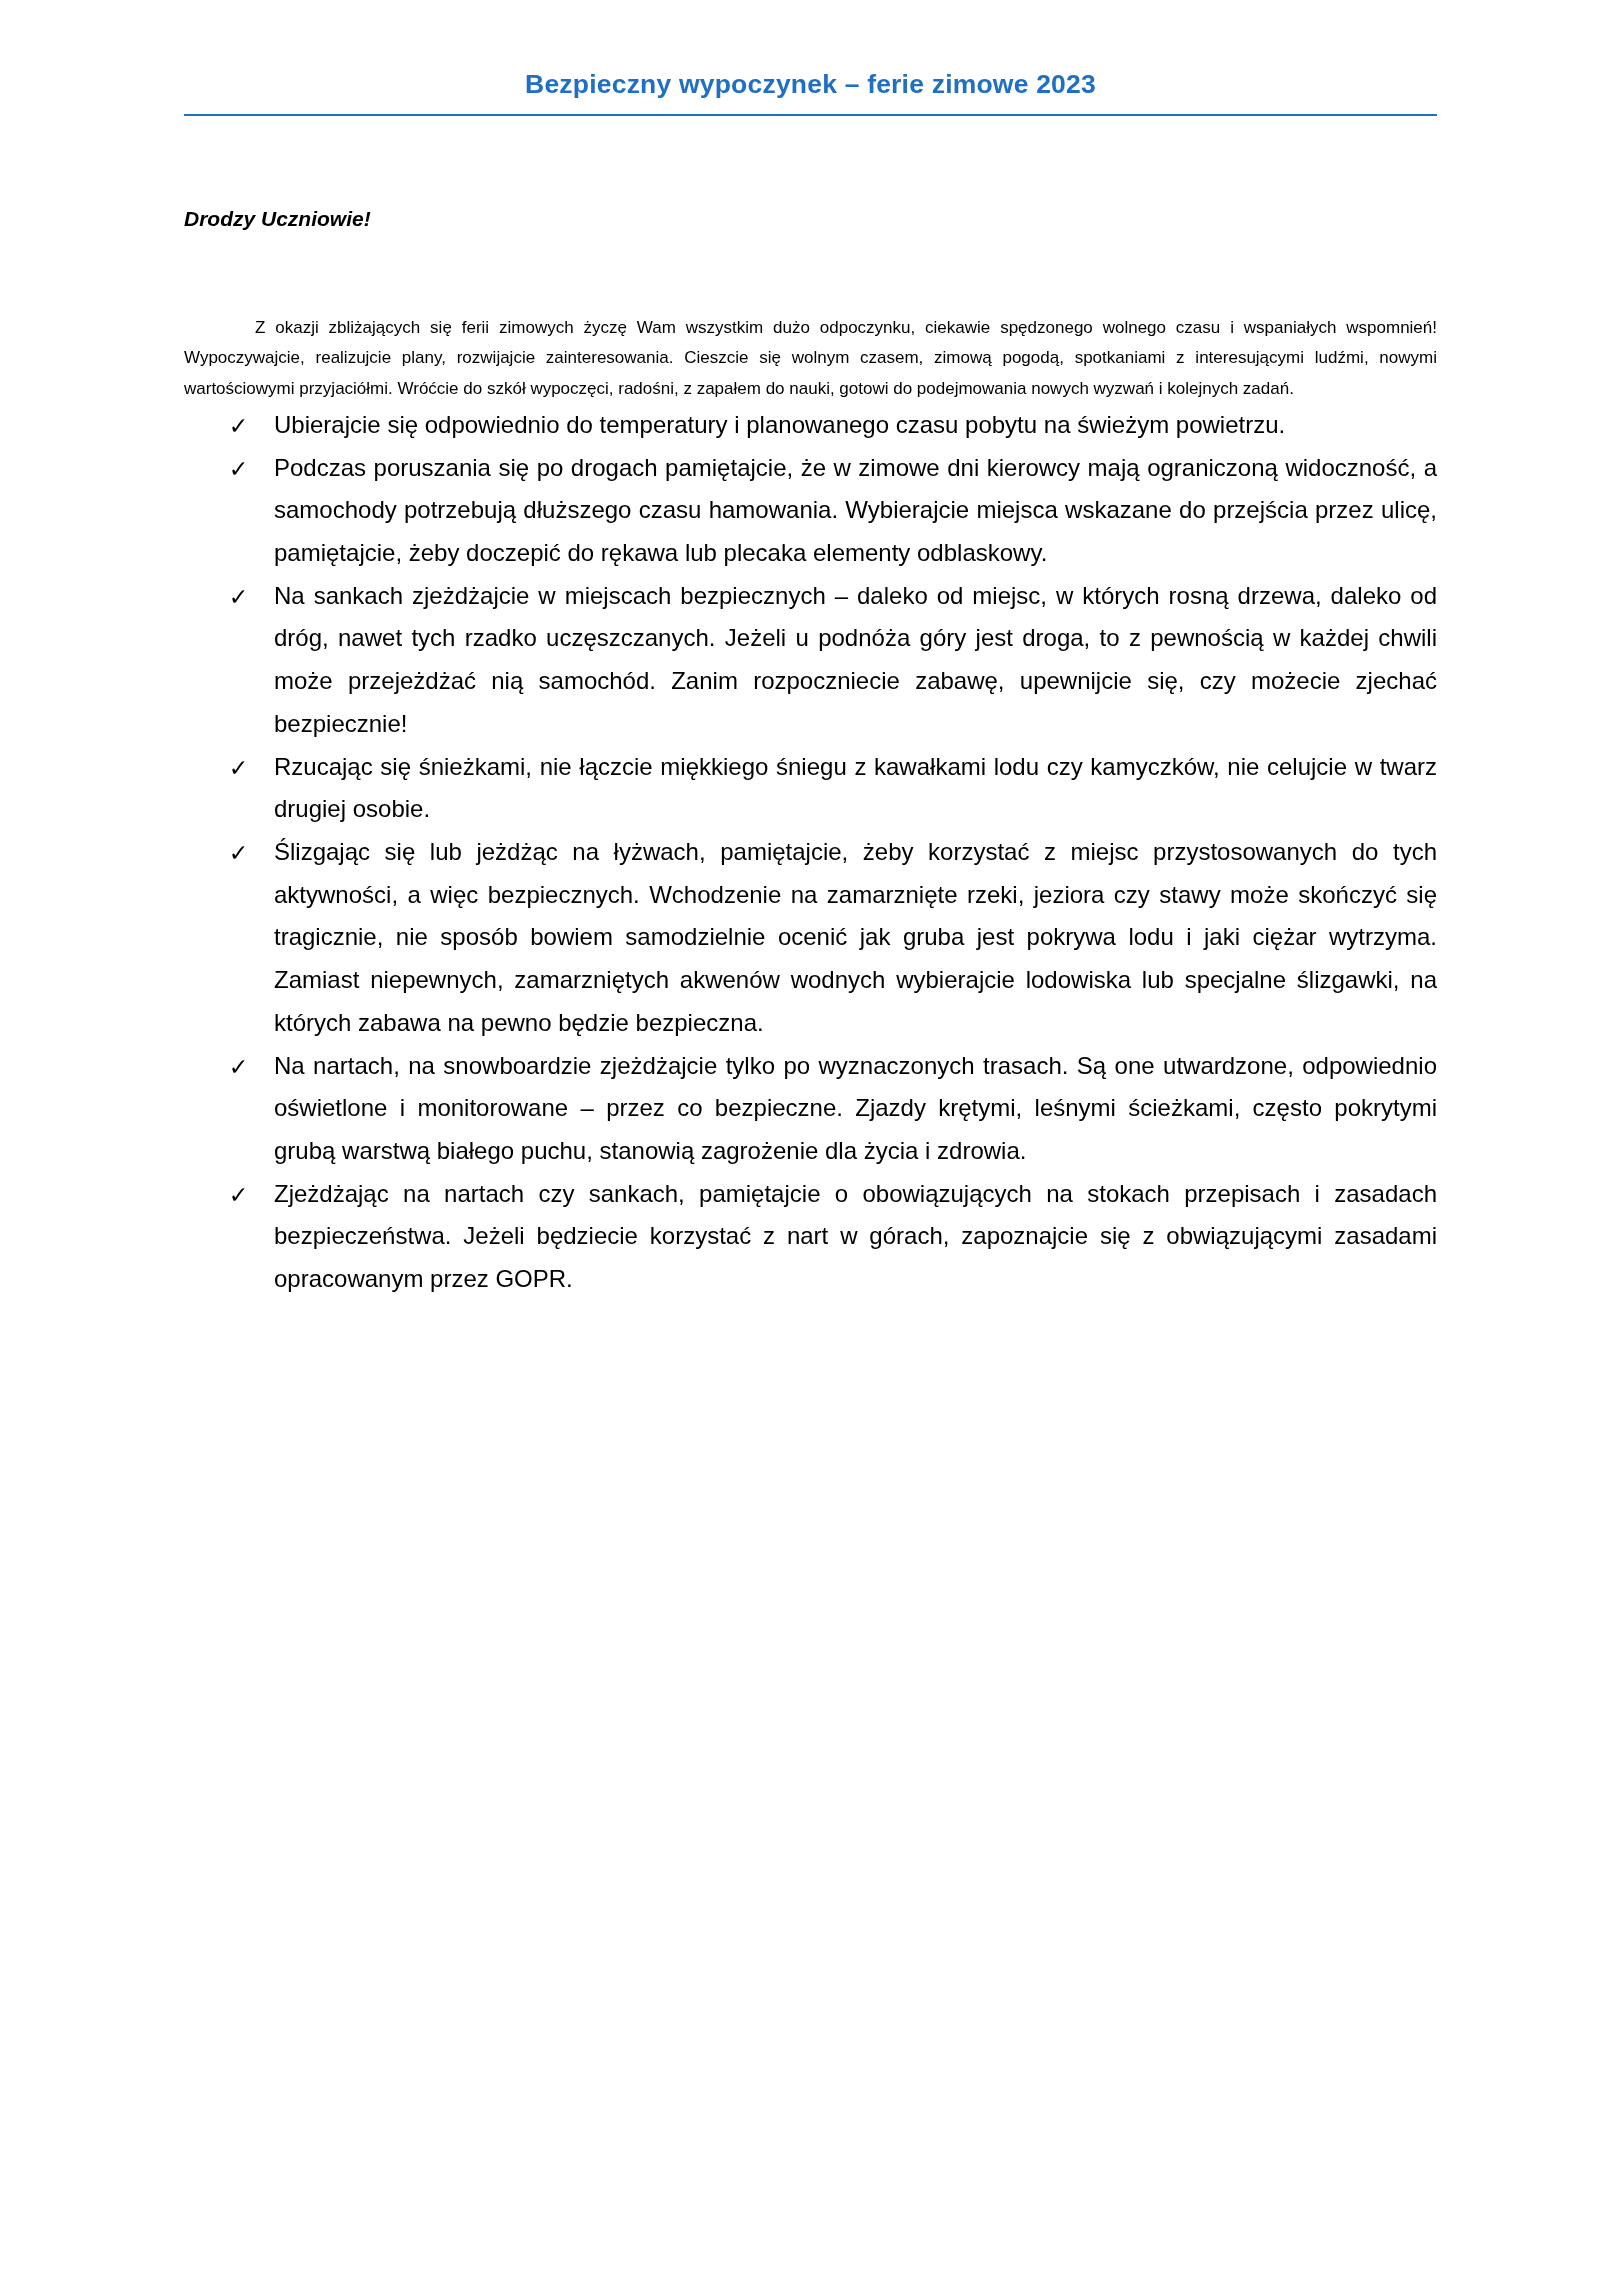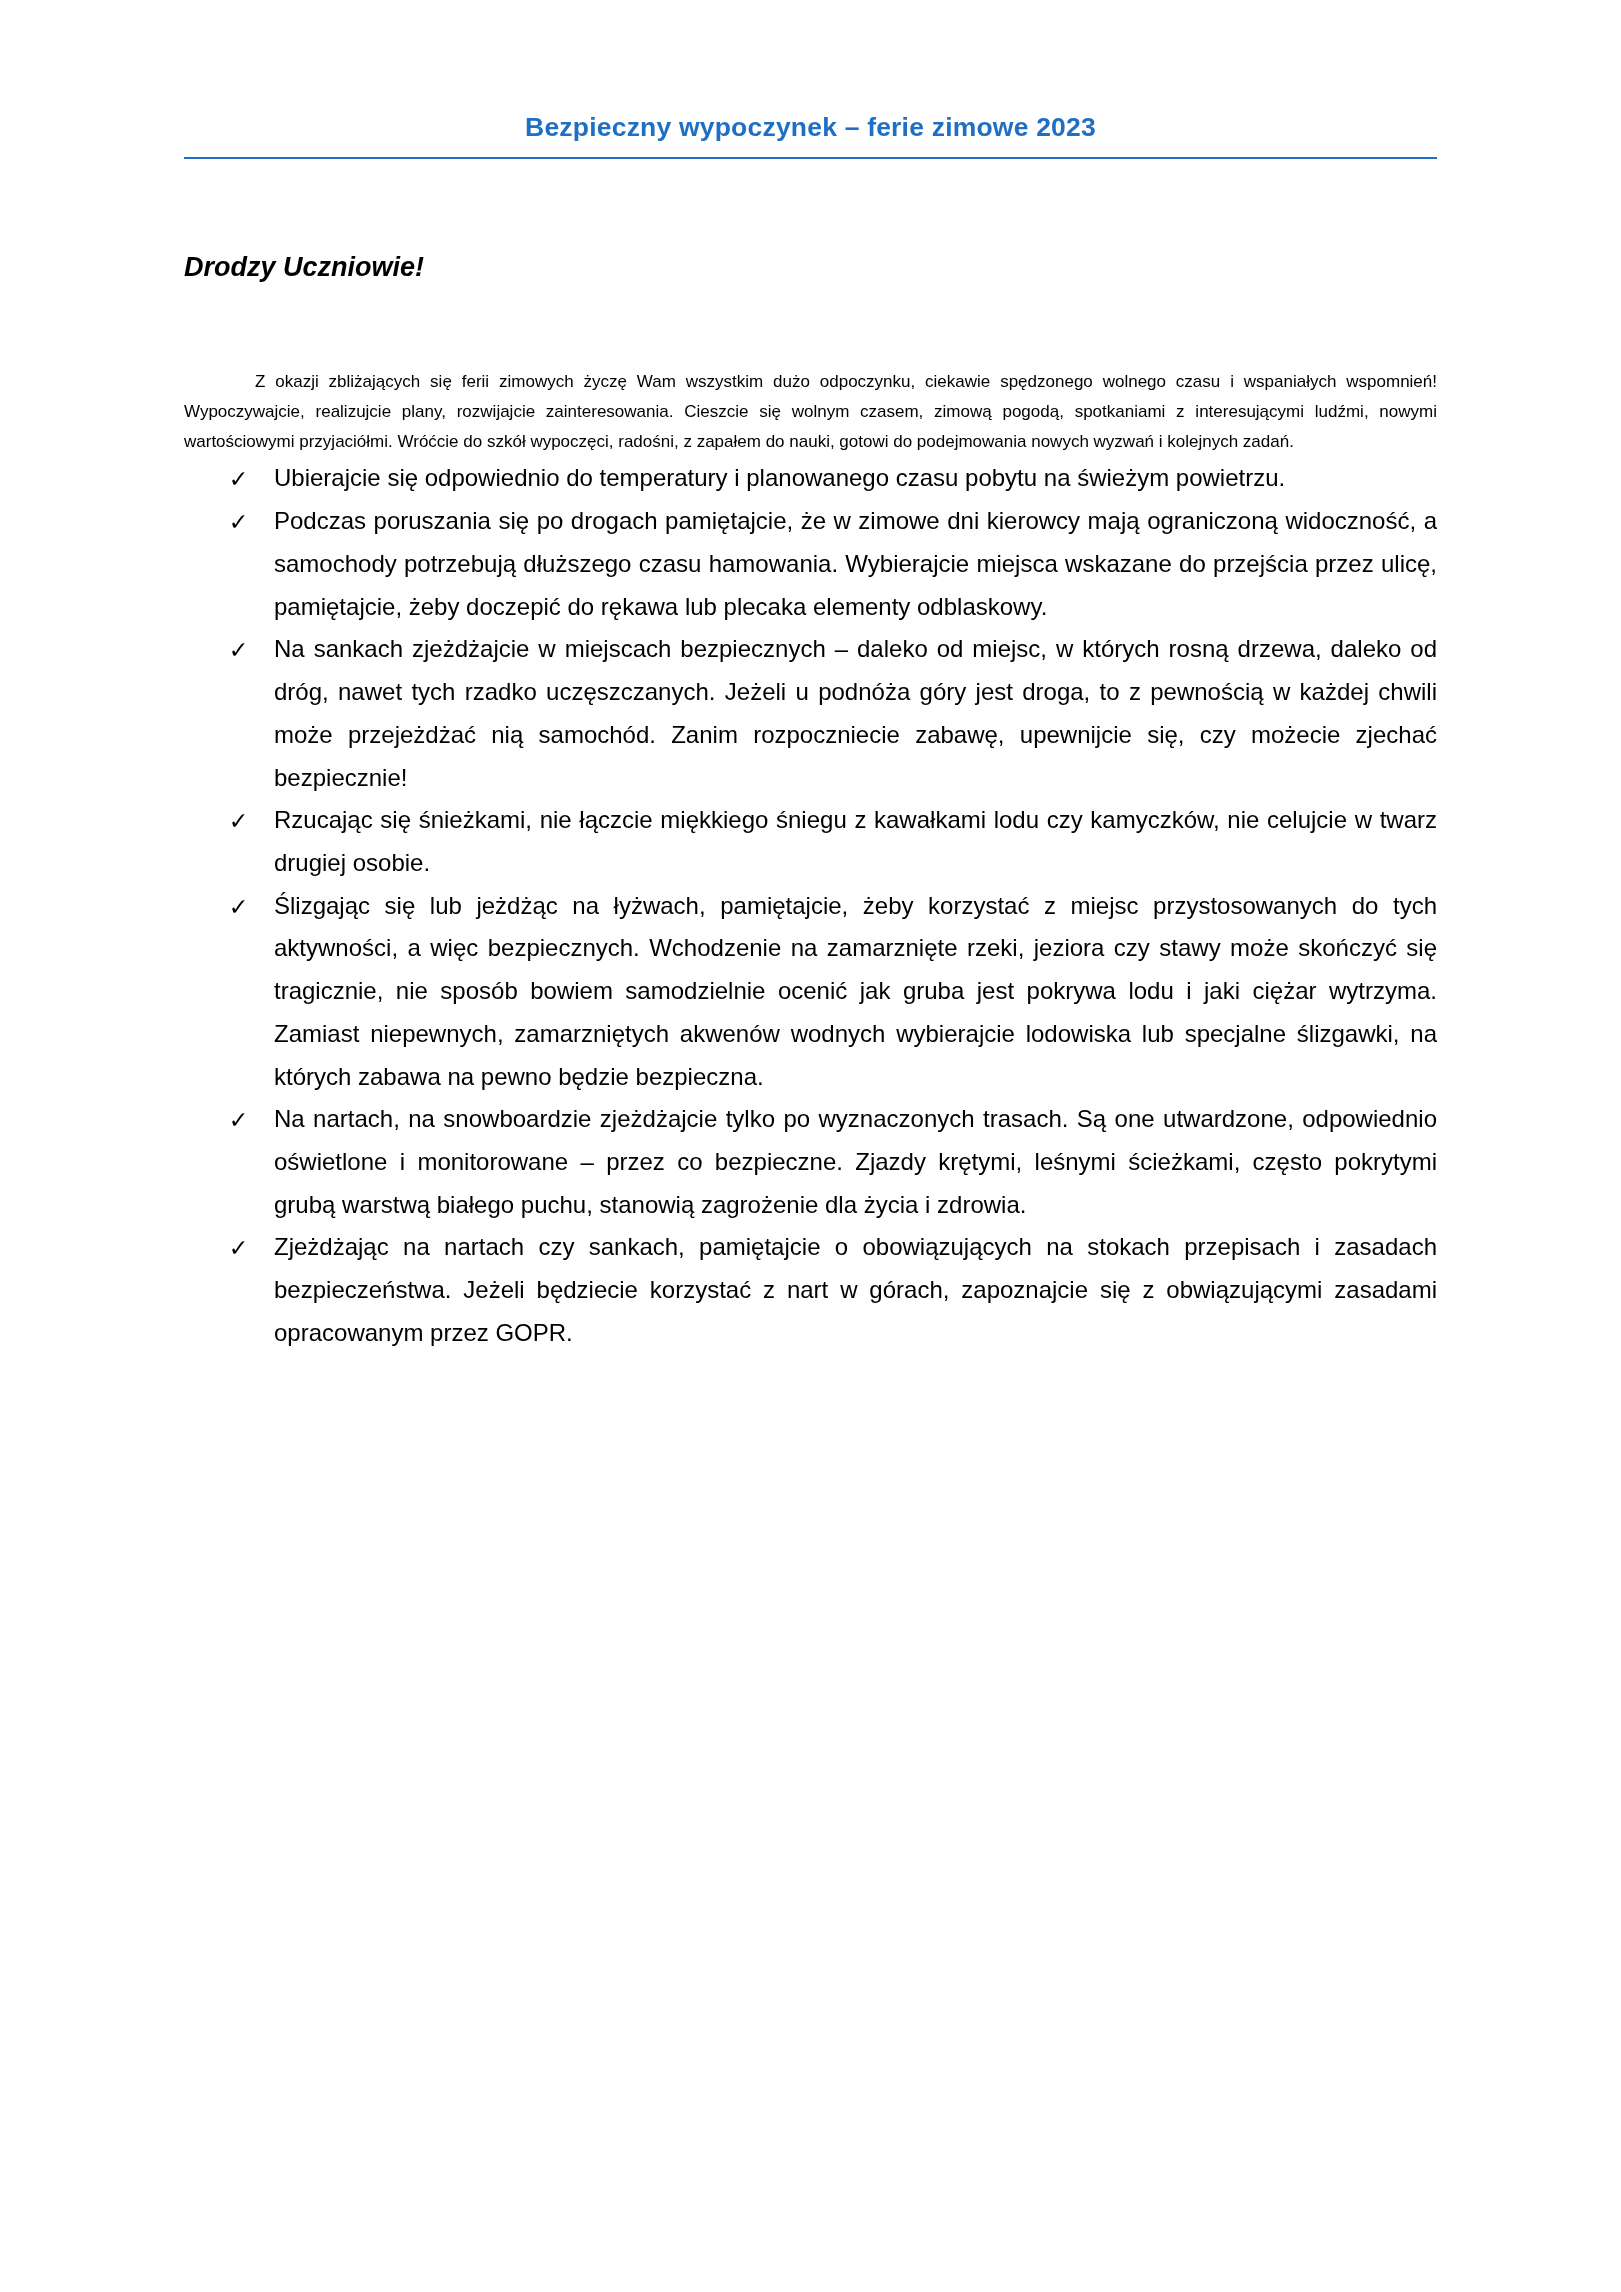--- a/index.html
+++ b/index.html
@@ -17,42 +17,42 @@
   .page {
     position: relative;
     width: 1621px;
     height: 2293px;
     box-sizing: border-box;
     padding: 0;
     background: #ffffff;
   }
   .doc-title {
     margin: 0;
-    padding-top: 112px;
+    padding-top: 69px;
     text-align: center;
     font-size: 26.5px;
     font-weight: bold;
     color: #1F6FC4;
     letter-spacing: 0.2px;
   }
   .title-rule {
     margin: 13.7px 184px 0 184px;
     height: 0;
     border-top: 2.9px solid #1F6FC4;
   }
   .content {
     margin: 0 184px 0 184px;
     padding-top: 84px;
     font-size: 24px;
     line-height: 1.78;
   }
   .salutation {
     font-weight: bold;
     font-style: italic;
-    font-size: 27px;
+    font-size: 21px;
     margin: 0 0 76px 0;
   }
   p.body-par {
     margin: 0 0 0 0;
     text-align: justify;
     text-justify: inter-word;
     font-size: 17px;
     line-height: 1.78;
   }
   p.body-par.indent {

